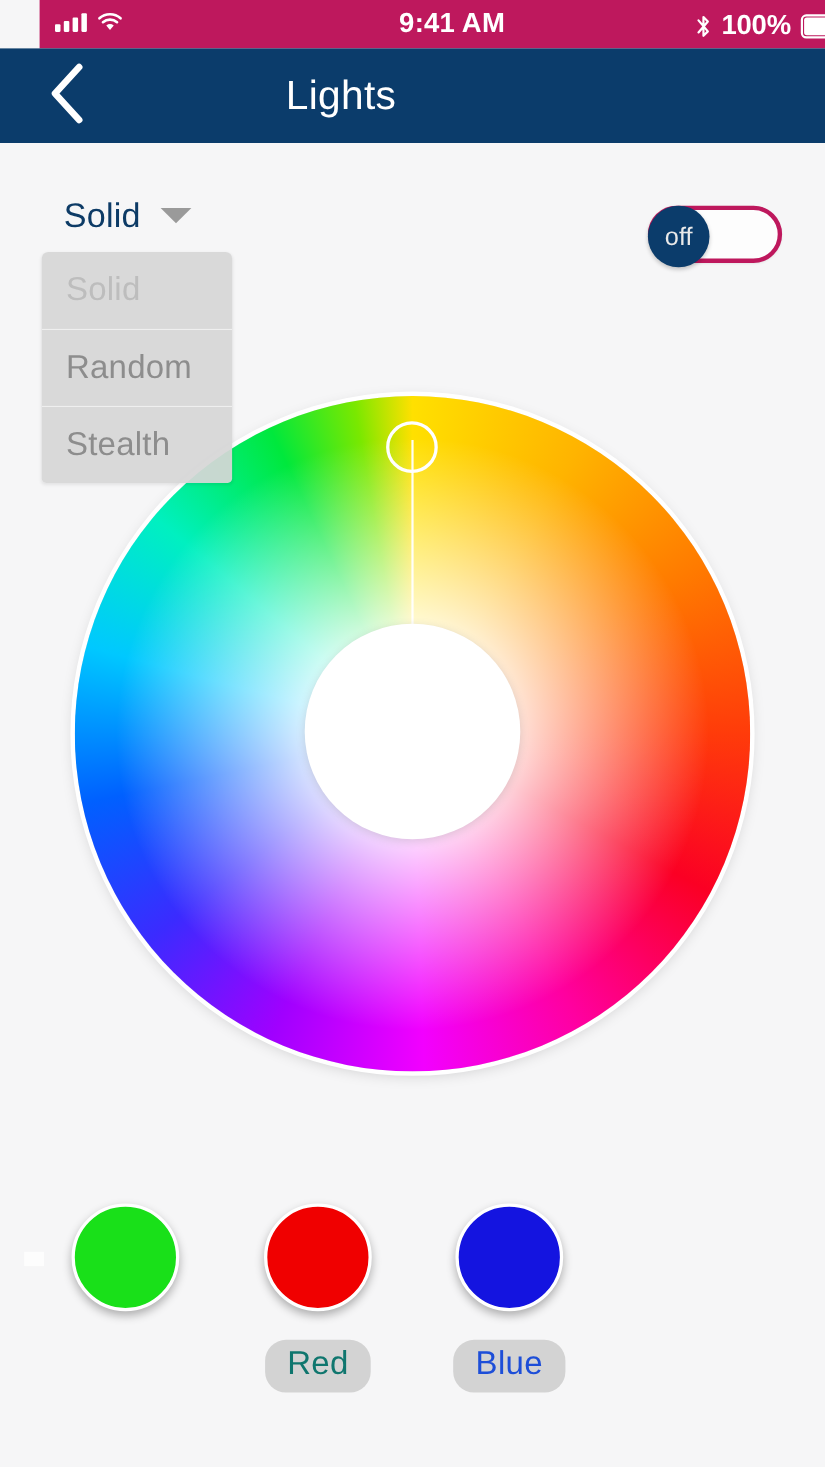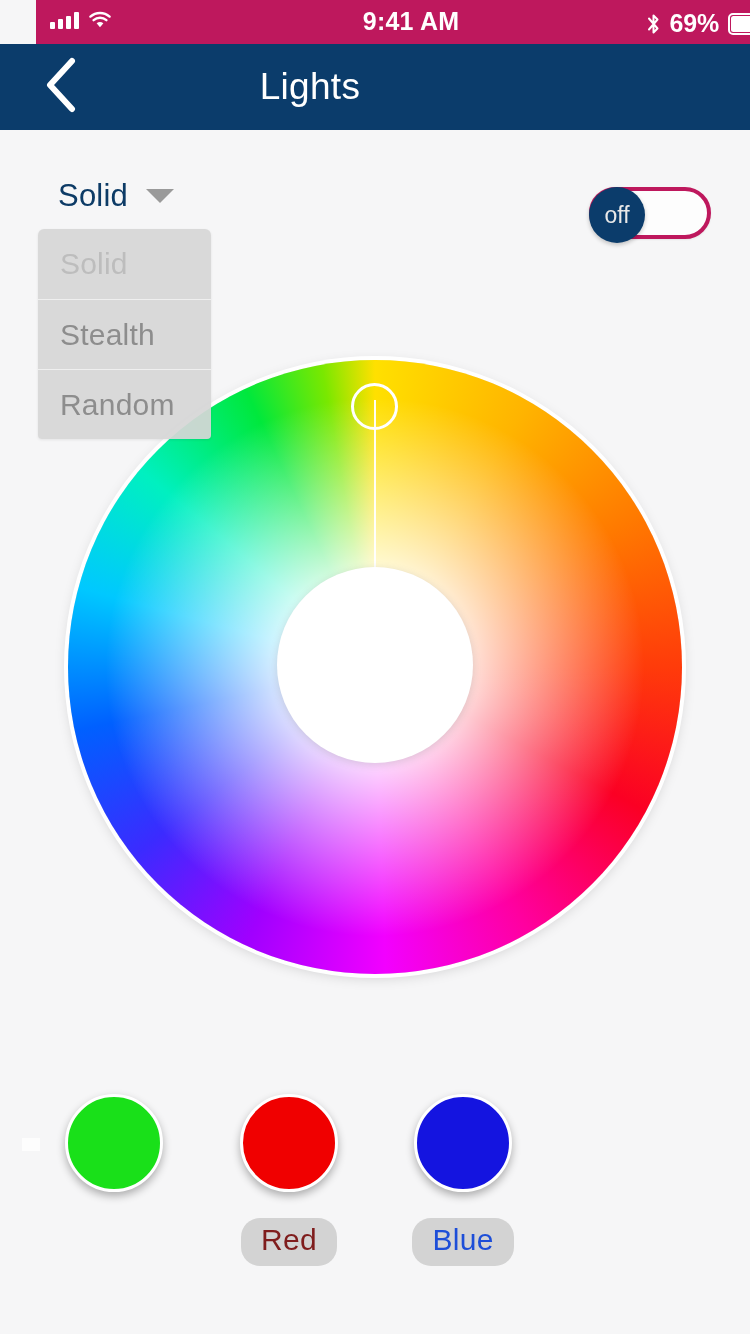--- a/index.html
+++ b/index.html
@@ -194,21 +194,21 @@
         </svg>
       </span>
     </div>
     <div class="sb-time">9:41 AM</div>
     <div class="sb-right">
       <span class="bt">
         <svg viewBox="0 0 15 22" width="15" height="22">
           <path d="M3 5.5 L11.5 15.5 L7.5 19.5 L7.5 2.5 L11.5 6.5 L3 16.5" stroke="#fff" stroke-width="2" fill="none" stroke-linejoin="round" stroke-linecap="round"></path>
         </svg>
       </span>
-      <span class="pct">69%</span>
+      <span class="pct">100%</span>
       <span class="batt">
         <span class="shell"></span>
           <span class="fill"></span>
           <span class="nub"></span>
       </span>
     </div>
   </div>
 
   <div class="navbar">
     <div class="back-btn">
@@ -221,22 +221,22 @@
     <div class="nav-title">Lights</div>
   </div>
 
   <div class="mode-trigger">
     <span class="label">Solid</span>
     <span class="caret"></span>
   </div>
 
   <div class="mode-menu">
     <div class="item">Solid</div>
+    <div class="item">Random</div>
     <div class="item">Stealth</div>
-    <div class="item">Random</div>
   </div>
 
   <div class="power-toggle">
     <div class="knob">
       <span>off</span>
     </div>
   </div>
 
   <div class="wheel-wrap">
     <div class="wheel"></div>
@@ -246,21 +246,21 @@
   </div>
 
   <div class="artifact"></div>
 
   <div class="presets">
     <div class="preset" style="left:44px; top:0;">
       <div class="swatch" style="background: rgb(25, 224, 25);"></div>
     </div>
     <div class="preset" style="left:219px; top:0;">
       <div class="swatch" style="background: rgb(240, 0, 0);"></div>
-      <div class="plabel" style="color: #7f1d1d;">Red</div>
+      <div class="plabel" style="color: #0f766e;">Red</div>
     </div>
     <div class="preset" style="left:393px; top:0;">
       <div class="swatch" style="background: rgb(20, 20, 224);"></div>
       <div class="plabel" style="color: #1d4ed8;">Blue</div>
     </div>
   </div>
 
 </div>
 
 </body></html>

